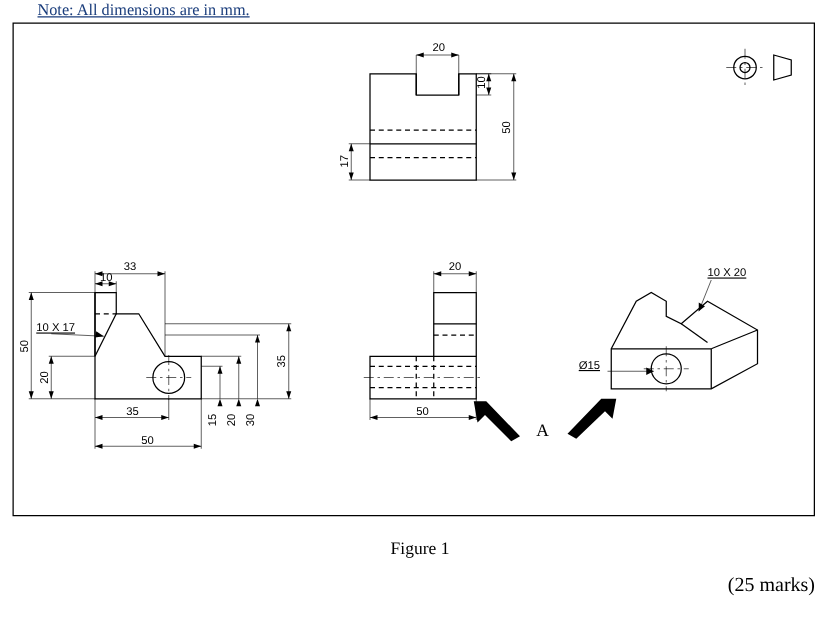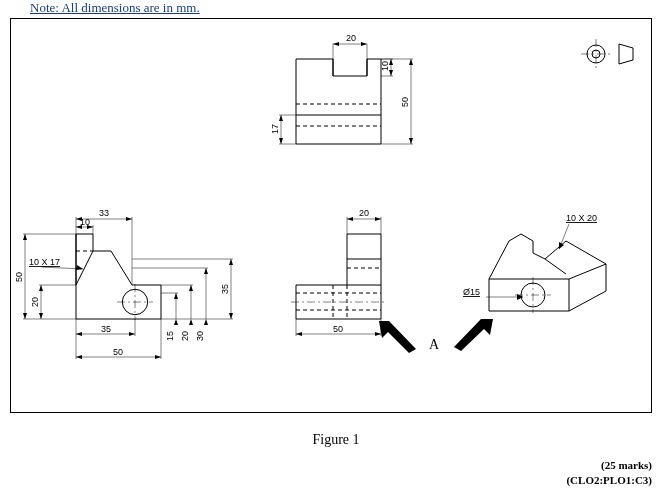--- a/index.html
+++ b/index.html
@@ -38,24 +38,23 @@
     top: 432px;
     left: 0;
     width: 672px;
     text-align: center;
     font-size: 14px;
   }
   .marks {
     position: absolute;
     top: 458px;
     right: 20px;
-    text-align: right;
-    font-size: 11px;
+    text-align: left;
+    font-size: 16px;
     line-height: 1.4;
-    font-weight: bold;
   }
   .dim-label {
     font-family: Arial, sans-serif;
     font-size: 9px;
     fill: #000;
   }
   .dim-label-u {
     font-family: Arial, sans-serif;
     font-size: 9px;
     fill: #000;
@@ -287,16 +286,15 @@
   <text x="418" y="330" style="font-family:'Times New Roman',serif;font-size:14px">A</text>
 </g>
 
 </svg>
 </div>
 
 <div class="caption">Figure 1</div>
 
 <div class="marks">
   <div>(25 marks)</div>
-  <div>(CLO2:PLO1:C3)</div>
 </div>
 
 </div>
 
 </body></html>

